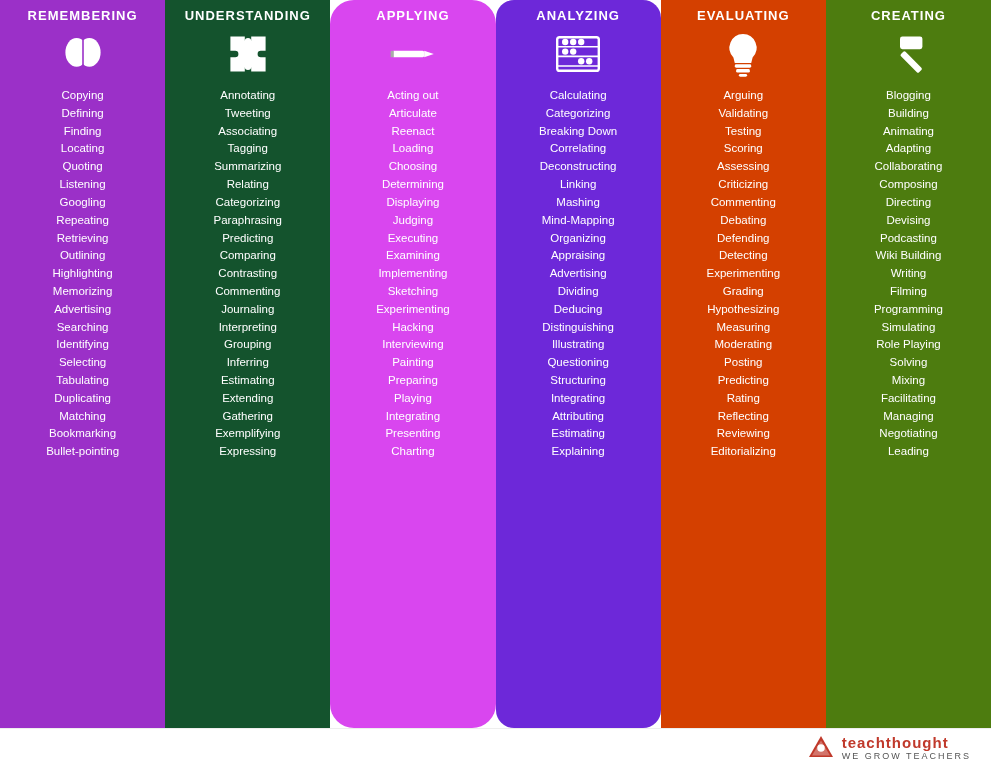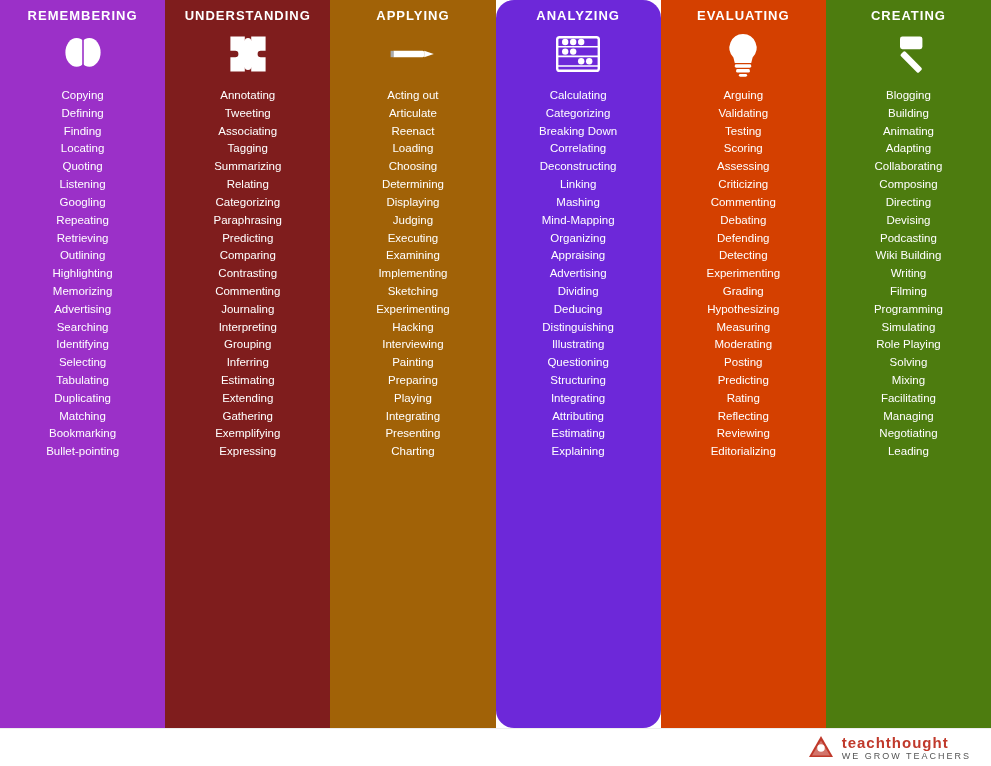--- a/index.html
+++ b/index.html
@@ -38,22 +38,22 @@
     .column {
       flex: 1;
       display: flex;
       flex-direction: column;
       align-items: center;
       padding: 8px 4px 4px 4px;
       overflow: hidden;
     }
 
     .col-remembering { background: #9b30c8; }
-    .col-understanding { background: #7f1d1d; }
-    .col-applying { background: #a16207; }
+    .col-understanding { background: #14532d; }
+    .col-applying { background: #d946ef; border-radius: 24px; }
     .col-analyzing { background: #6d28d9; border-radius: 18px; }
     .col-evaluating { background: #d44000; }
     .col-creating { background: #4d7c0f; }
 
     .col-header {
       color: #fff;
       font-weight: bold;
       font-size: 13px;
       letter-spacing: 1px;
       text-align: center;

